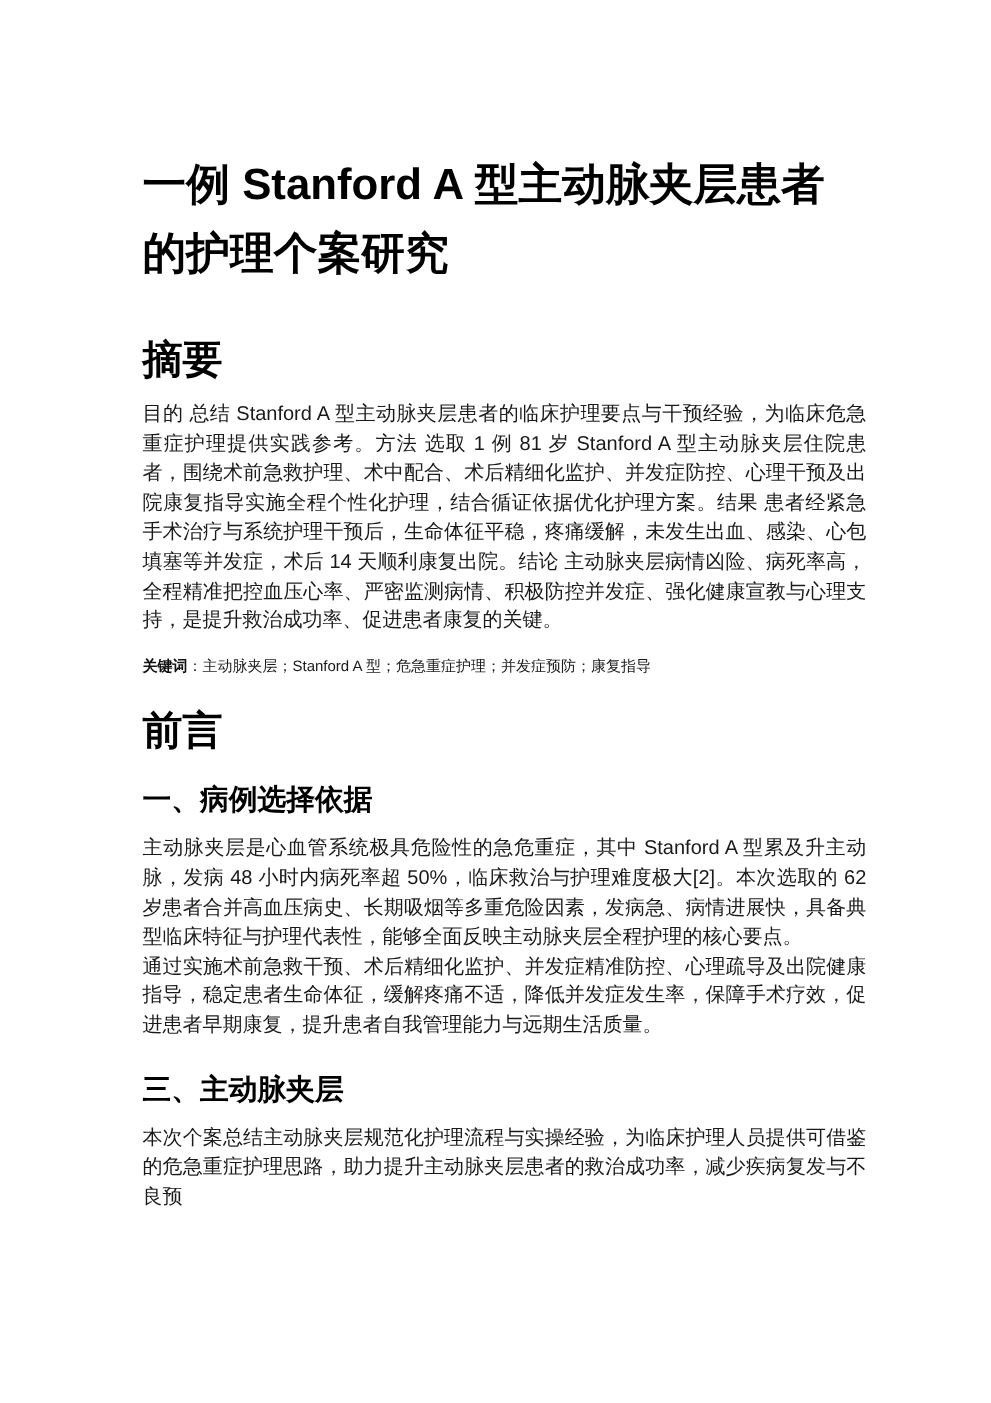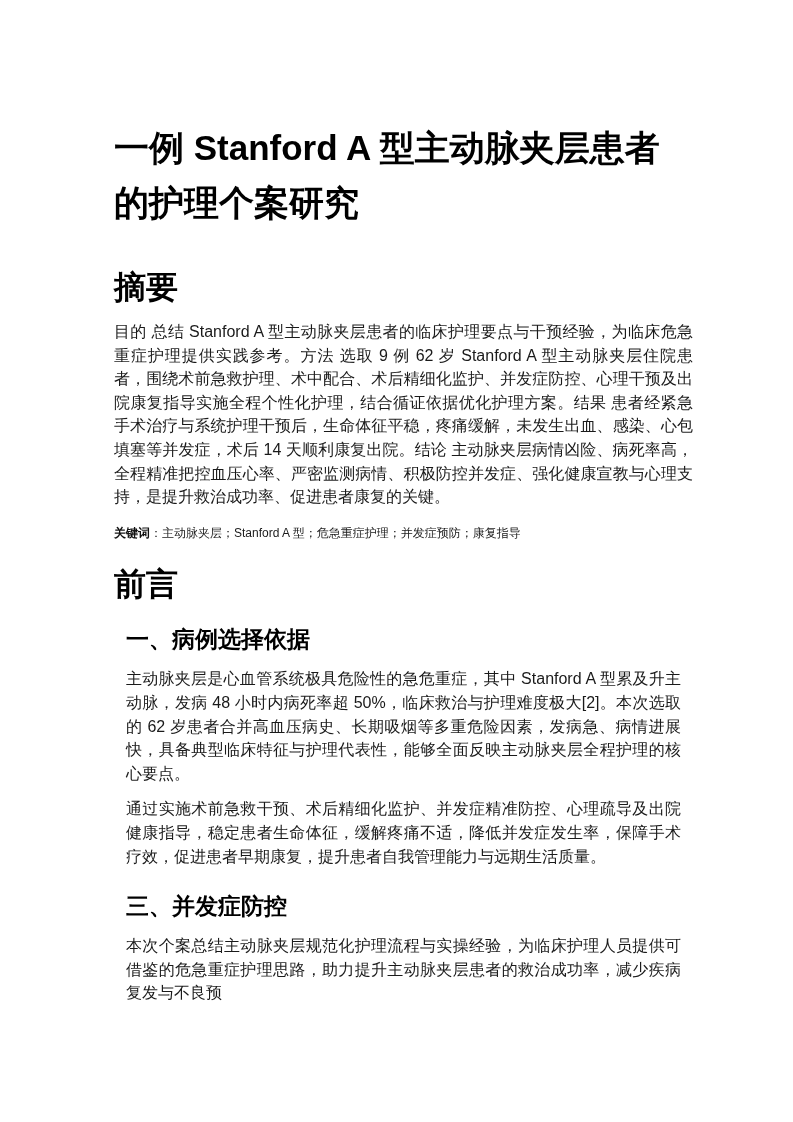--- a/index.html
+++ b/index.html
@@ -51,45 +51,45 @@
     margin: 13px 0 0 0;
     font-size: 12px;
     line-height: 23.6px;
     color: #1a1a1a;
   }
   p.keywords .kw-label {
     font-weight: 700;
     color: #111111;
   }
   section.doc-section {
-    margin: 12px;
+    margin: 0;
   }
 </style>
 </head>
 <body>
 
 <div class="page">
 
   <h1 class="doc-title">一例 Stanford A 型主动脉夹层患者的护理个案研究</h1>
 
   <h2 class="doc-h2">摘要</h2>
 
-  <p class="doc-body">目的 总结 Stanford A 型主动脉夹层患者的临床护理要点与干预经验，为临床危急重症护理提供实践参考。方法 选取 9 例 62 岁 Stanford A 型主动脉夹层住院患者，围绕术前急救护理、术中配合、术后精细化监护、并发症防控、心理干预及出院康复指导实施全程个性化护理，结合循证依据优化护理方案。结果 患者经紧急手术治疗与系统护理干预后，生命体征平稳，疼痛缓解，未发生出血、感染、心包填塞等并发症，术后 14 天顺利康复出院。结论 主动脉夹层病情凶险、病死率高，全程精准把控血压心率、严密监测病情、积极防控并发症、强化健康宣教与心理支持，是提升救治成功率、促进患者康复的关键。</p>
+  <p class="doc-body">目的 总结 Stanford A 型主动脉夹层患者的临床护理要点与干预经验，为临床危急重症护理提供实践参考。方法 选取 1 例 81 岁 Stanford A 型主动脉夹层住院患者，围绕术前急救护理、术中配合、术后精细化监护、并发症防控、心理干预及出院康复指导实施全程个性化护理，结合循证依据优化护理方案。结果 患者经紧急手术治疗与系统护理干预后，生命体征平稳，疼痛缓解，未发生出血、感染、心包填塞等并发症，术后 14 天顺利康复出院。结论 主动脉夹层病情凶险、病死率高，全程精准把控血压心率、严密监测病情、积极防控并发症、强化健康宣教与心理支持，是提升救治成功率、促进患者康复的关键。</p>
 
   <p class="keywords"><span class="kw-label">关键词</span><span>：</span><span>主动脉夹层；Stanford A 型；危急重症护理；并发症预防；康复指导</span></p>
 
   <h2 class="doc-h2">前言</h2>
 
   <section class="doc-section">
     <h3 class="doc-h3">一、病例选择依据</h3>
     <p class="doc-body">主动脉夹层是心血管系统极具危险性的急危重症，其中 Stanford A 型累及升主动脉，发病 48 小时内病死率超 50%，临床救治与护理难度极大[2]。本次选取的 62 岁患者合并高血压病史、长期吸烟等多重危险因素，发病急、病情进展快，具备典型临床特征与护理代表性，能够全面反映主动脉夹层全程护理的核心要点。</p>
   </section>
 
   <section class="doc-section">
     <p class="doc-body">通过实施术前急救干预、术后精细化监护、并发症精准防控、心理疏导及出院健康指导，稳定患者生命体征，缓解疼痛不适，降低并发症发生率，保障手术疗效，促进患者早期康复，提升患者自我管理能力与远期生活质量。</p>
   </section>
 
   <section class="doc-section">
-    <h3 class="doc-h3">三、并发症防控</h3>
+    <h3 class="doc-h3">三、主动脉夹层</h3>
     <p class="doc-body">本次个案总结主动脉夹层规范化护理流程与实操经验，为临床护理人员提供可借鉴的危急重症护理思路，助力提升主动脉夹层患者的救治成功率，减少疾病复发与不良预</p>
   </section>
 
 </div>
 
 </body></html>

